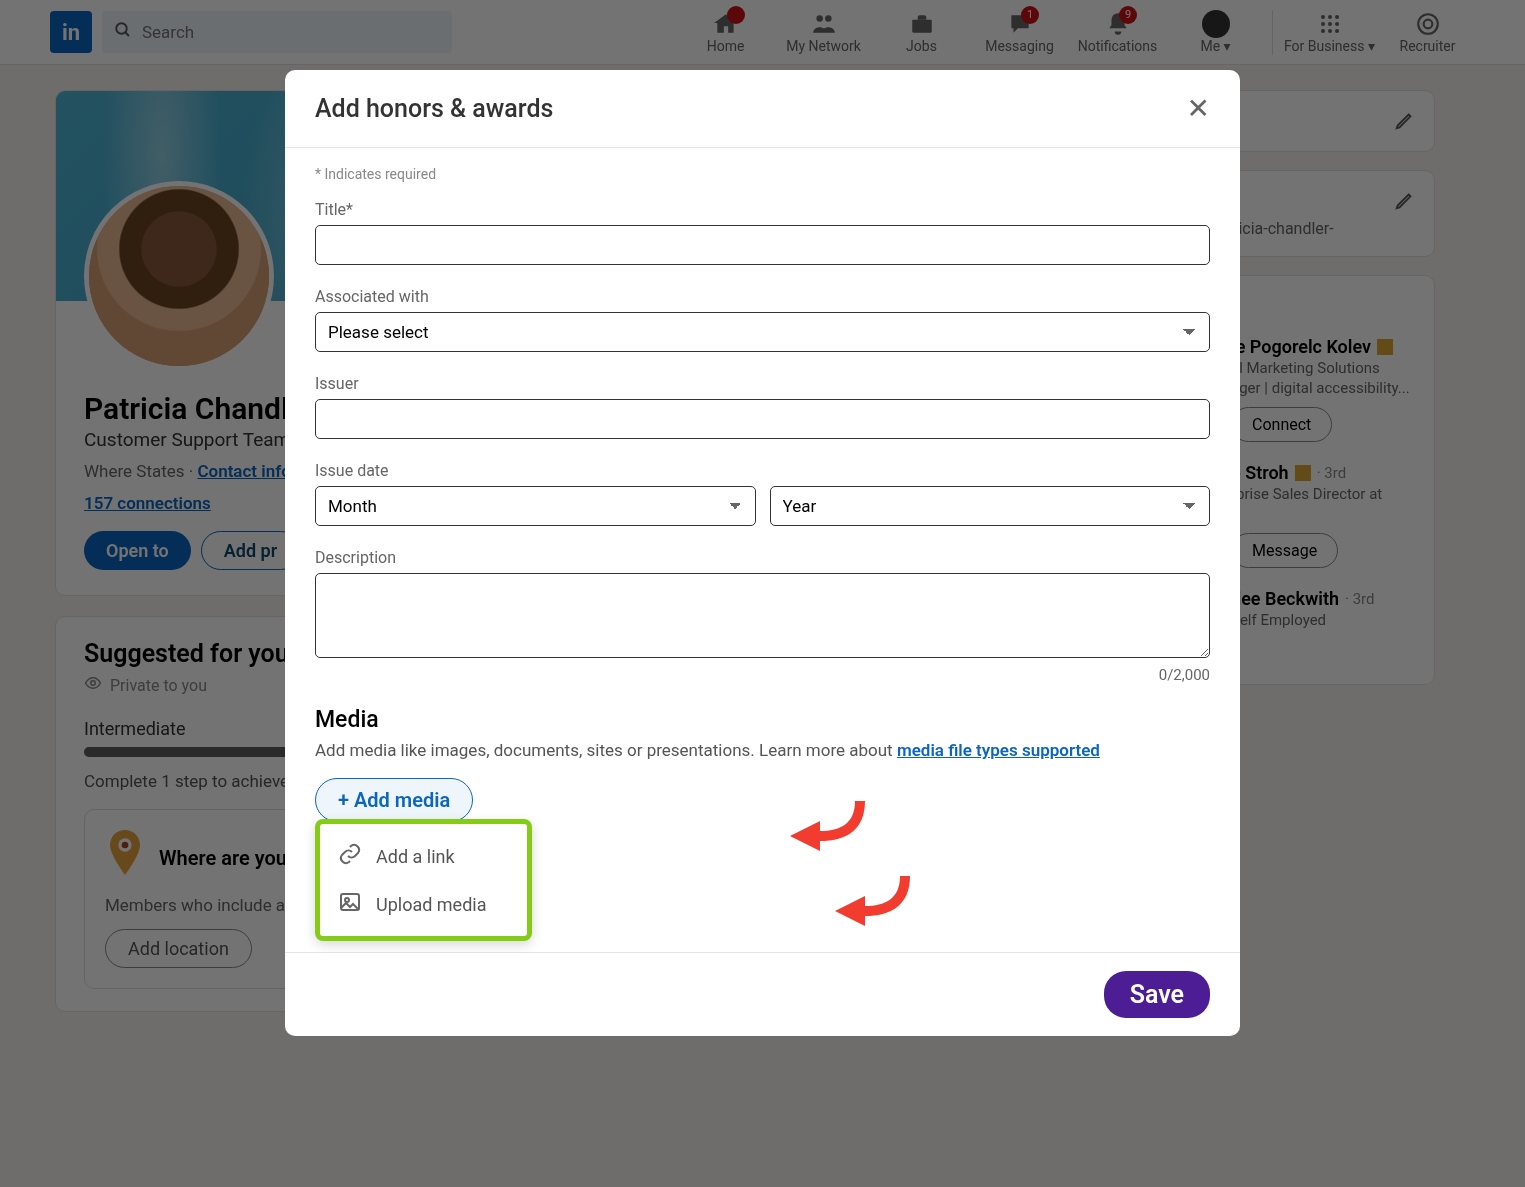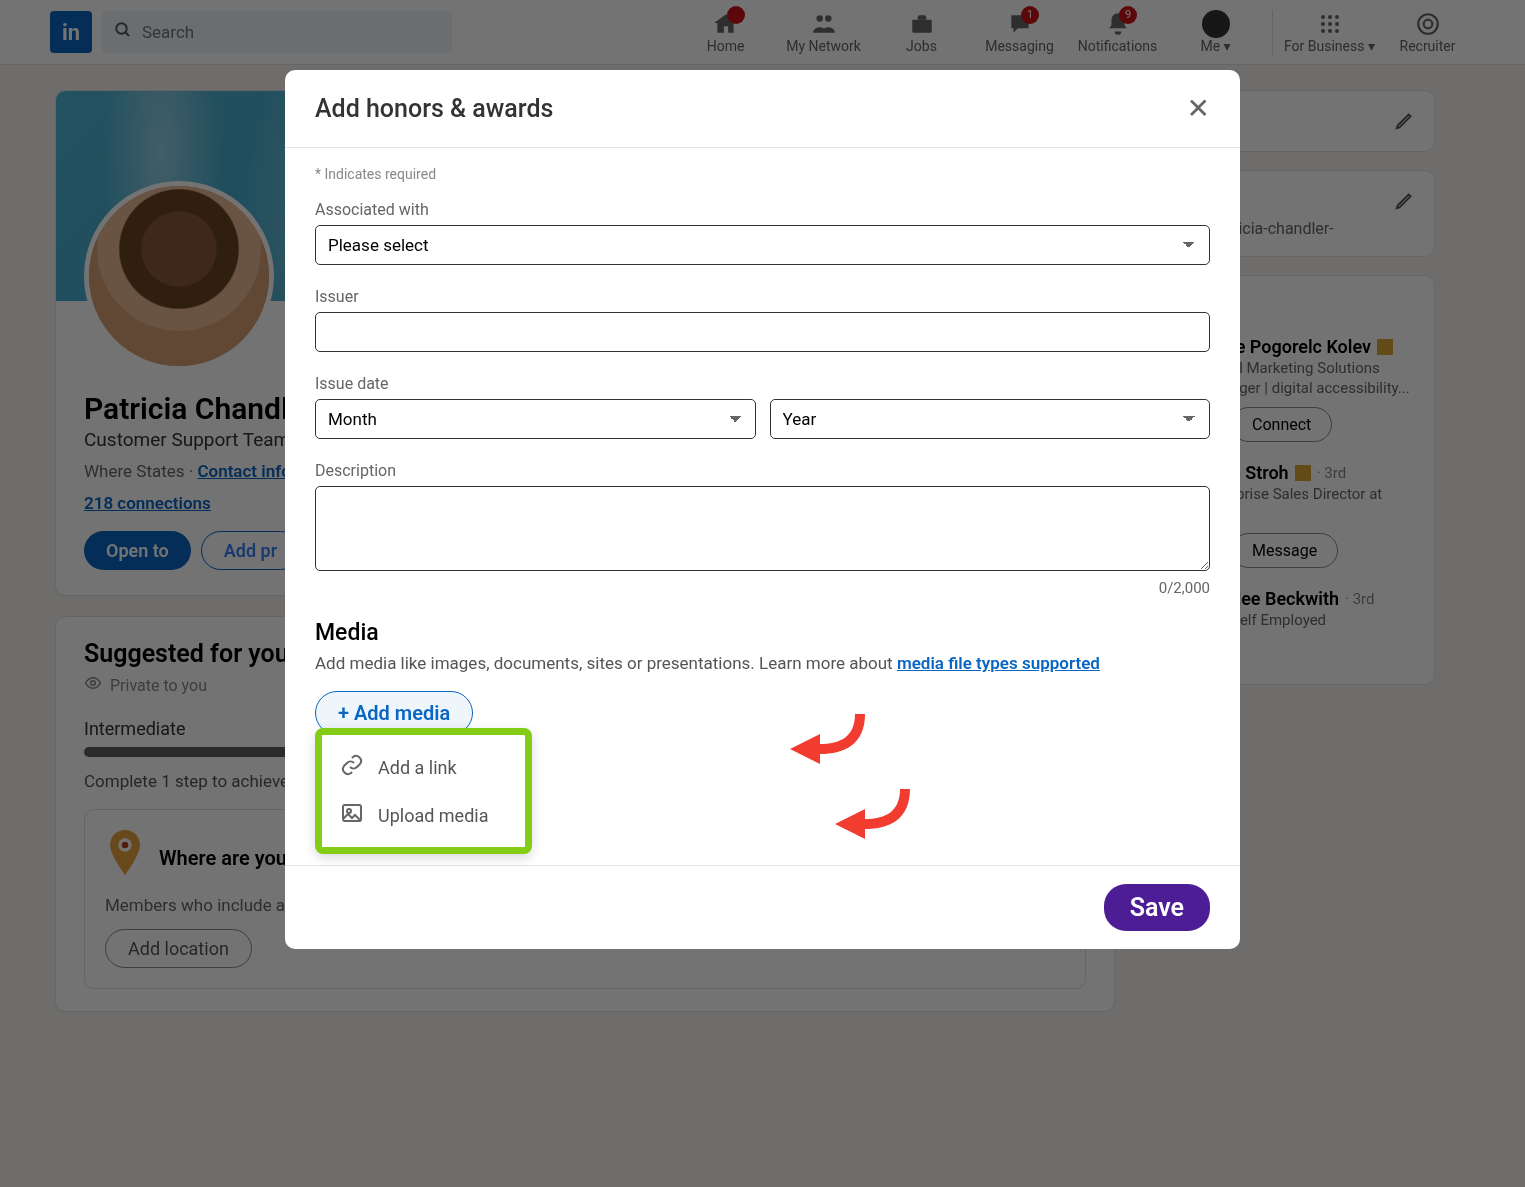--- a/index.html
+++ b/index.html
@@ -25,21 +25,21 @@
 .profile-pic { width:190px; height:190px; border-radius:50%; background:#d4a574; border:5px solid #fff; position:absolute; top:-120px; left:28px; overflow:hidden; }
 .profile-pic::before { content:""; position:absolute; inset:0; background:radial-gradient(circle at 50% 35%,#8b5a3c 25%,#6b4423 26% 40%,#e8b896 41% 55%,#d4a077 56%); }
 .profile-body { padding:90px 28px 25px; position:relative; }
 .profile-name { font-size:30px; font-weight:600; color:#000; }
 .profile-title { font-size:19px; color:#333; margin-top:2px; }
 .profile-loc { font-size:17px; color:#666; margin-top:10px; }
 .profile-loc a { color:#0a66c2; font-weight:600; }
 .connections { color:#0a66c2; font-weight:600; font-size:17px; margin-top:12px; display:inline-block; }
 .profile-btns { display:flex; gap:10px; margin-top:18px; }
 .btn-primary { background:#0a66c2; color:#fff; border:none; border-radius:22px; padding:9px 22px; font-size:18px; font-weight:600; cursor:pointer; }
-.btn-outline { background:#fff; color:#3b82f6; border:1.5px solid #0a66c2; border-radius:22px; padding:8px 22px; font-size:18px; font-weight:600; cursor:pointer; }
+.btn-outline { background:#fff; color:#0c4a6e; border:1.5px solid #0a66c2; border-radius:22px; padding:8px 22px; font-size:18px; font-weight:600; cursor:pointer; }
 .btn-outline-gray { background:#fff; color:#555; border:1.5px solid #888; border-radius:22px; padding:8px 22px; font-size:18px; cursor:pointer; }
 .sug-card { padding:22px 28px; }
 .sug-title { font-size:25px; font-weight:600; }
 .sug-private { display:flex; align-items:center; gap:8px; color:#888; font-size:16px; margin-top:6px; }
 .sug-level { font-size:18px; margin-top:22px; color:#333; }
 .progress { height:10px; background:#ddd; border-radius:5px; margin-top:8px; }
 .progress-fill { height:100%; width:65%; background:#5e5e5e; border-radius:5px; }
 .sug-complete { font-size:17px; color:#555; margin-top:14px; }
 .sug-box { border:1px solid #ddd; border-radius:10px; padding:20px; margin-top:18px; }
 .sug-box-title { font-size:20px; font-weight:600; display:flex; gap:14px; align-items:center; }
@@ -71,21 +71,21 @@
 .field input[type=text], .field select, .field textarea { width:100%; border:1px solid #333; border-radius:5px; padding:9px 12px; font-size:17px; background:#fff; }
 .field select { appearance:none; background-image:linear-gradient(45deg,transparent 50%,#666 50%),linear-gradient(135deg,#666 50%,transparent 50%); background-position:calc(100% - 20px) center,calc(100% - 14px) center; background-size:6px 6px; background-repeat:no-repeat; padding-right:40px; }
 .date-row { display:flex; gap:14px; }
 .date-row select { flex:1; }
 .field textarea { height:85px; resize:vertical; }
 .char-count { text-align:right; font-size:15px; color:#666; margin-top:4px; }
 .media-title { font-size:23px; font-weight:500; margin-top:8px; }
 .media-desc { font-size:17px; color:#555; margin-top:7px; }
 .media-desc a { color:#0a66c2; font-weight:600; }
 .add-media-btn { margin-top:18px; background:#eef6fc; border:1.5px solid #0a66c2; color:#0a66c2; border-radius:24px; padding:9px 22px; font-size:20px; font-weight:600; display:inline-flex; align-items:center; gap:8px; cursor:pointer; }
-.media-menu { position:absolute; left:30px; bottom:95px; width:217px; background:#fff; border:7px solid #84cc16; border-radius:8px; box-shadow:0 4px 12px rgba(0,0,0,.15); padding:8px 0; }
+.media-menu { position:absolute; left:30px; bottom:95px; width:217px; background:#fff; border:5px solid #84cc16; border-radius:8px; box-shadow:0 4px 12px rgba(0,0,0,.15); padding:8px 0; }
 .media-menu-item { display:flex; align-items:center; gap:14px; padding:10px 18px; font-size:18px; color:#555; cursor:pointer; }
 .modal-footer { border-top:1px solid #e5e5e5; padding:18px 30px; display:flex; justify-content:flex-end; }
 .save-btn { background:#4c1d95; color:#fff; border:none; border-radius:22px; padding:9px 26px; font-size:25px; font-weight:600; cursor:pointer; }
 .arrow-annot { position:absolute; pointer-events:none; }
 </style>
 </head>
 <body>
 
 <div class="topbar">
   <div class="logo">in</div>
@@ -185,21 +185,21 @@
       <div class="profile-cover">
         <span class="cover-text">Aut</span>
       </div>
       <div class="profile-body">
         <div class="profile-pic"></div>
         <div class="profile-name">Patricia Chandle</div>
         <div class="profile-title">Customer Support Team</div>
         <div class="profile-loc">
           <span>Where States · </span><a href="#">Contact info</a>
         </div>
-        <a href="#" class="connections">218 connections</a>
+        <a href="#" class="connections">157 connections</a>
         <div class="profile-btns">
           <button class="btn-primary">Open to</button>
           <button class="btn-outline">Add pr</button>
         </div>
       </div>
     </div>
 
     <div class="card sug-card">
       <div class="sug-title">Suggested for you</div>
       <div class="sug-private">
@@ -288,20 +288,24 @@
   <div class="modal">
     <div class="modal-header">
       <div class="modal-title">Add honors &amp; awards</div>
       <button class="close-btn">
         <span>✕</span>
       </button>
     </div>
     <div class="modal-body">
       <div class="required-note">* Indicates required</div>
 
+      <div class="field">
+        <label class="field-label">Title*</label>
+        <input type="text" style="">
+      </div>
 
       <div class="field">
         <label class="field-label">Associated with</label>
         <select>
           <option>Please select</option>
         </select>
       </div>
 
       <div class="field">
         <label class="field-label">Issuer</label>

